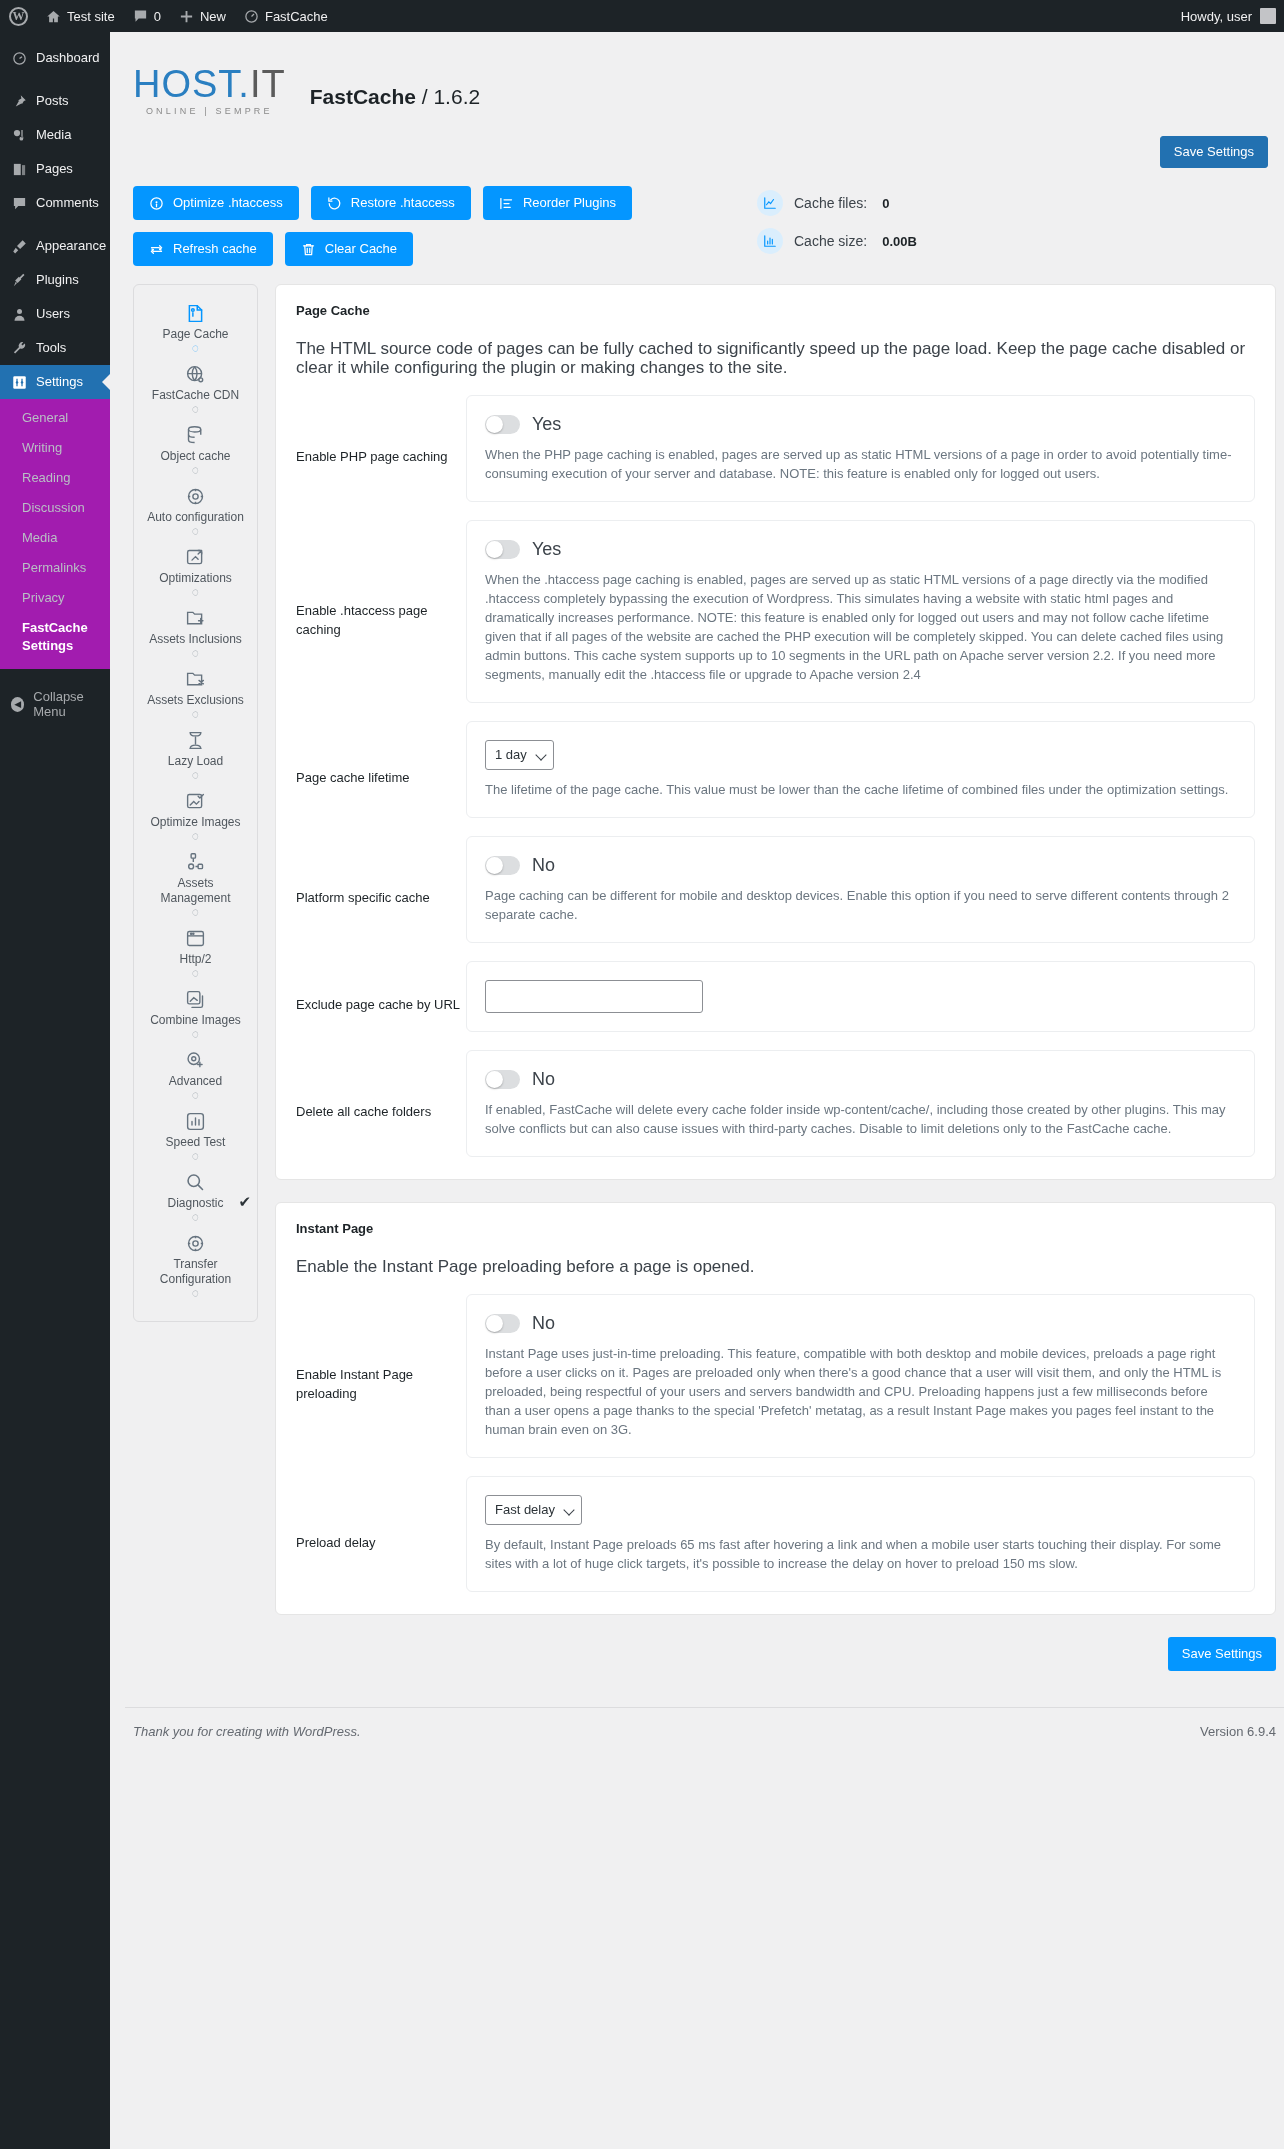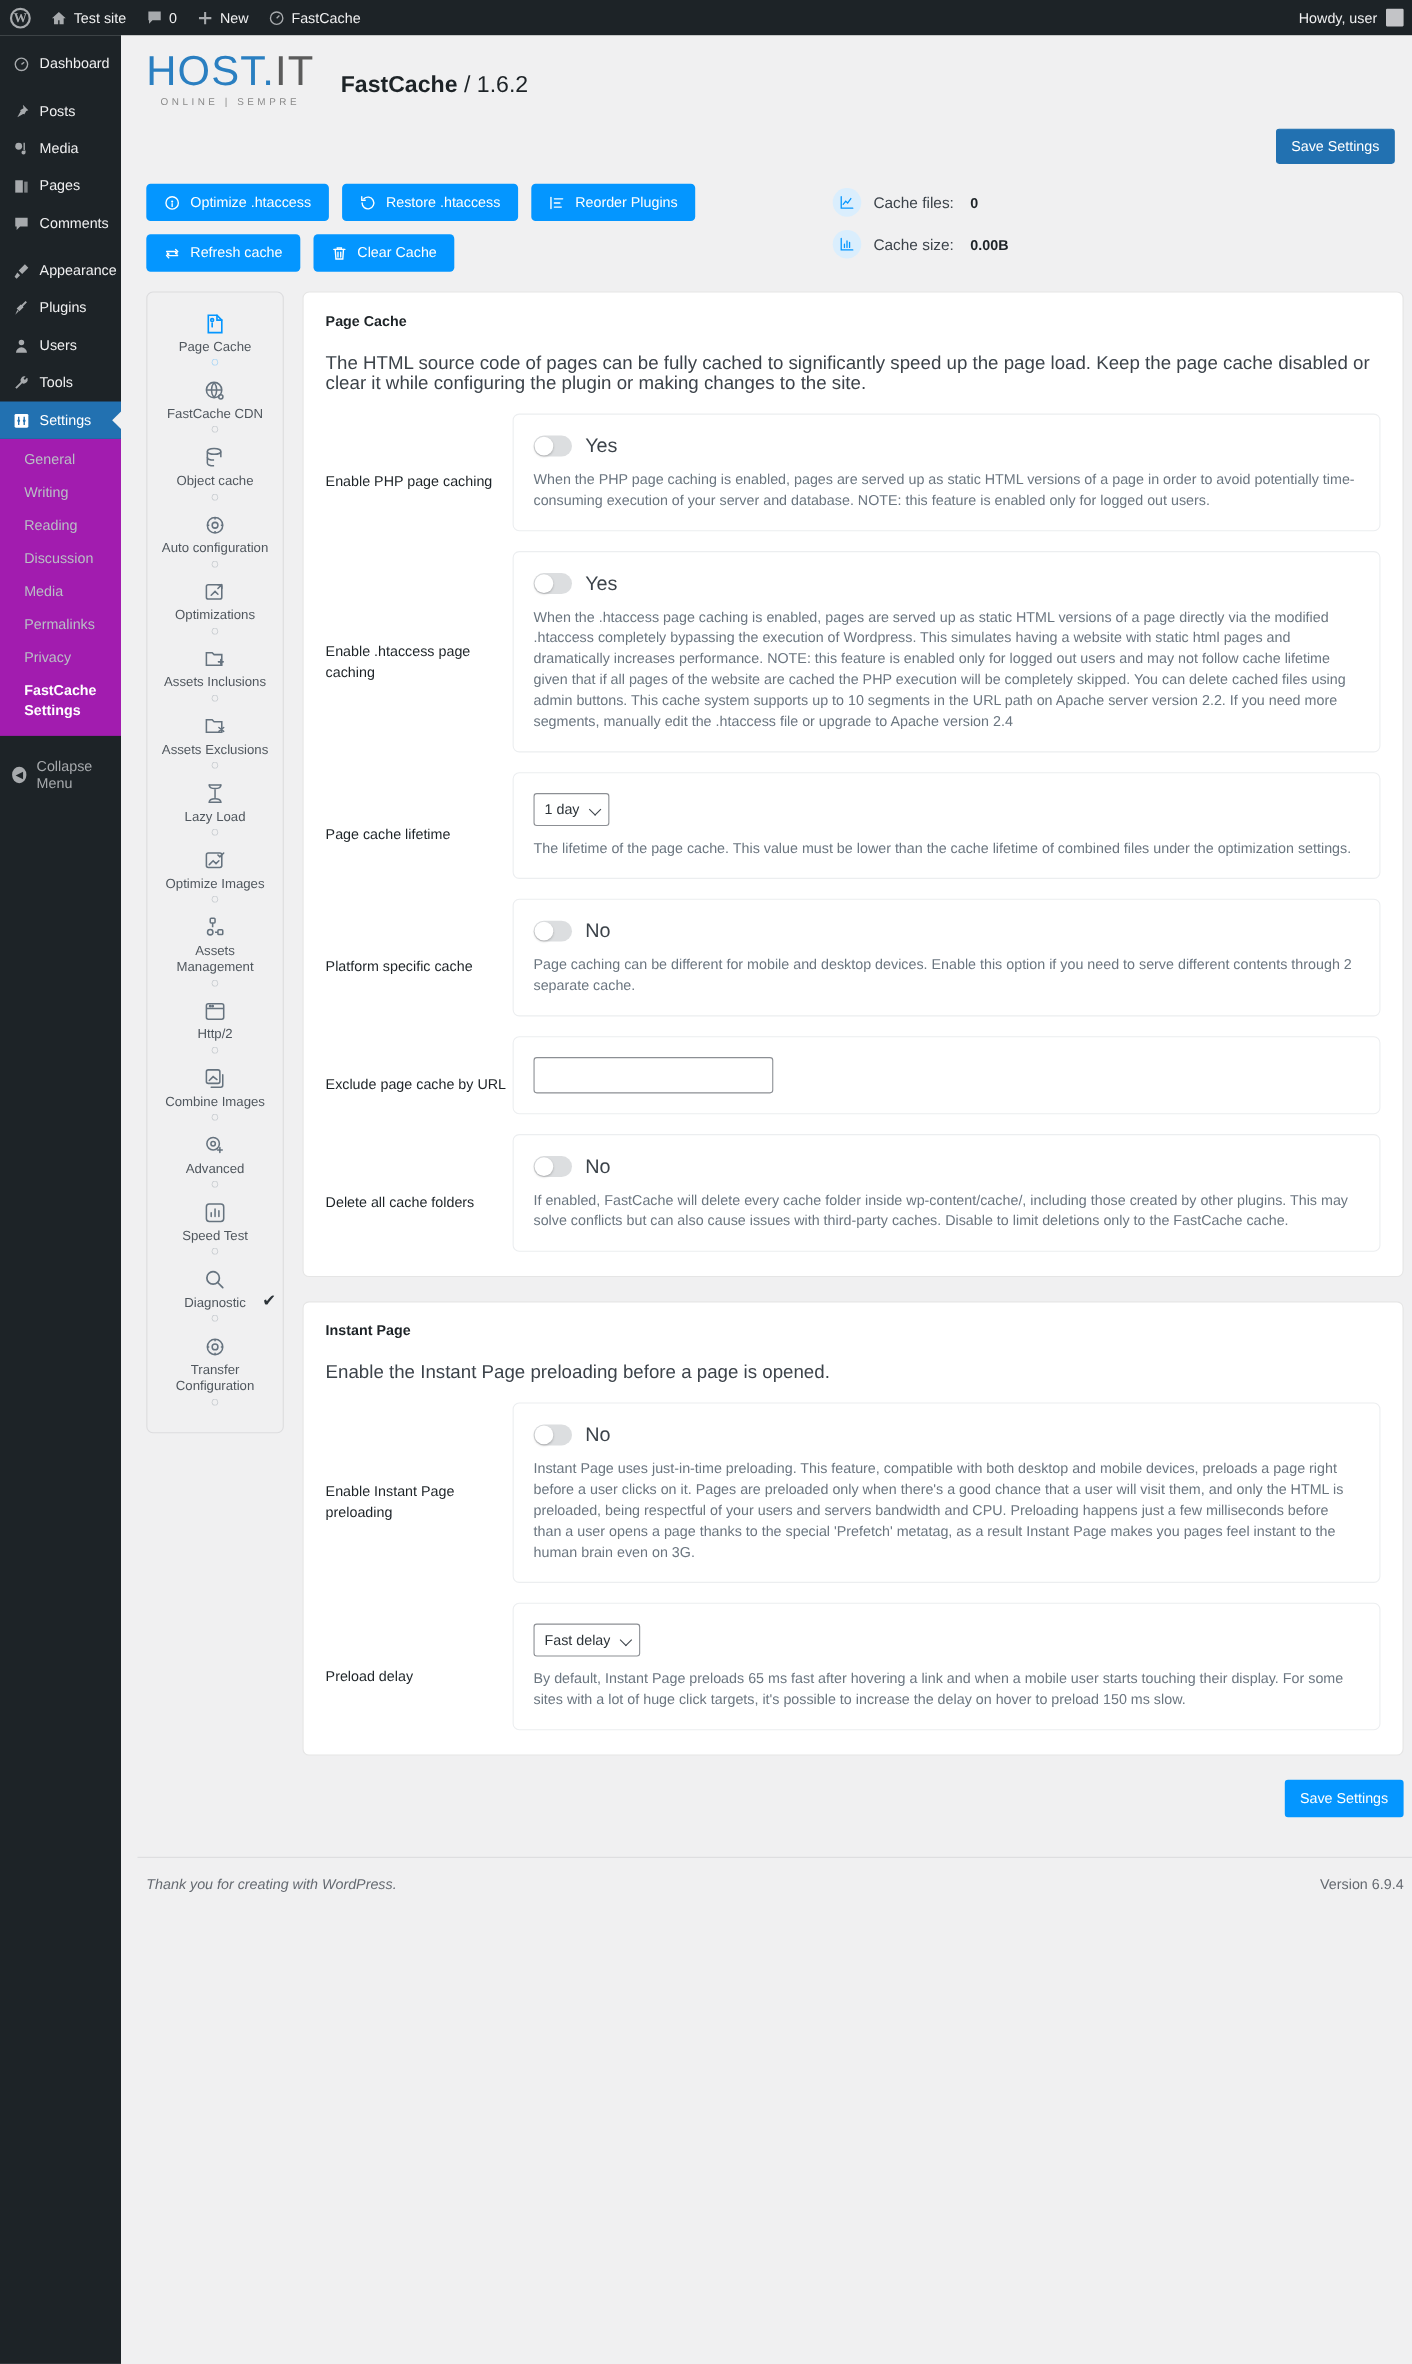--- a/index.html
+++ b/index.html
@@ -71,21 +71,21 @@
     display: inline-flex; align-items: center; justify-content: center;
     color: #1d2327; font-size: 9px;
   }
 
   
   .content {
     position: absolute; left: 125px; top: 32px; width: 1159px;
     background: #f0f0f1; min-height: 2117px;
   }
 
-  .plug-header { padding: 13px 8px 0 8px; display: flex; align-items: flex-end; gap: 24px; }
+  .plug-header { padding: 32px 8px 0 8px; display: flex; align-items: flex-end; gap: 24px; }
   .logo-box { padding-left: 0; }
   .logo-main {
     font-family: "Liberation Sans", sans-serif;
     font-size: 38px; letter-spacing: 1px; line-height: 40px; font-weight: 400;
   }
   .logo-main .b { color: #2a7fc1; }
   .logo-main .g { color: #5b5b5b; }
   .logo-sub {
     font-size: 9px; letter-spacing: 3.2px; color: #8a8a8a;
     margin-top: 2px; text-align: center;

